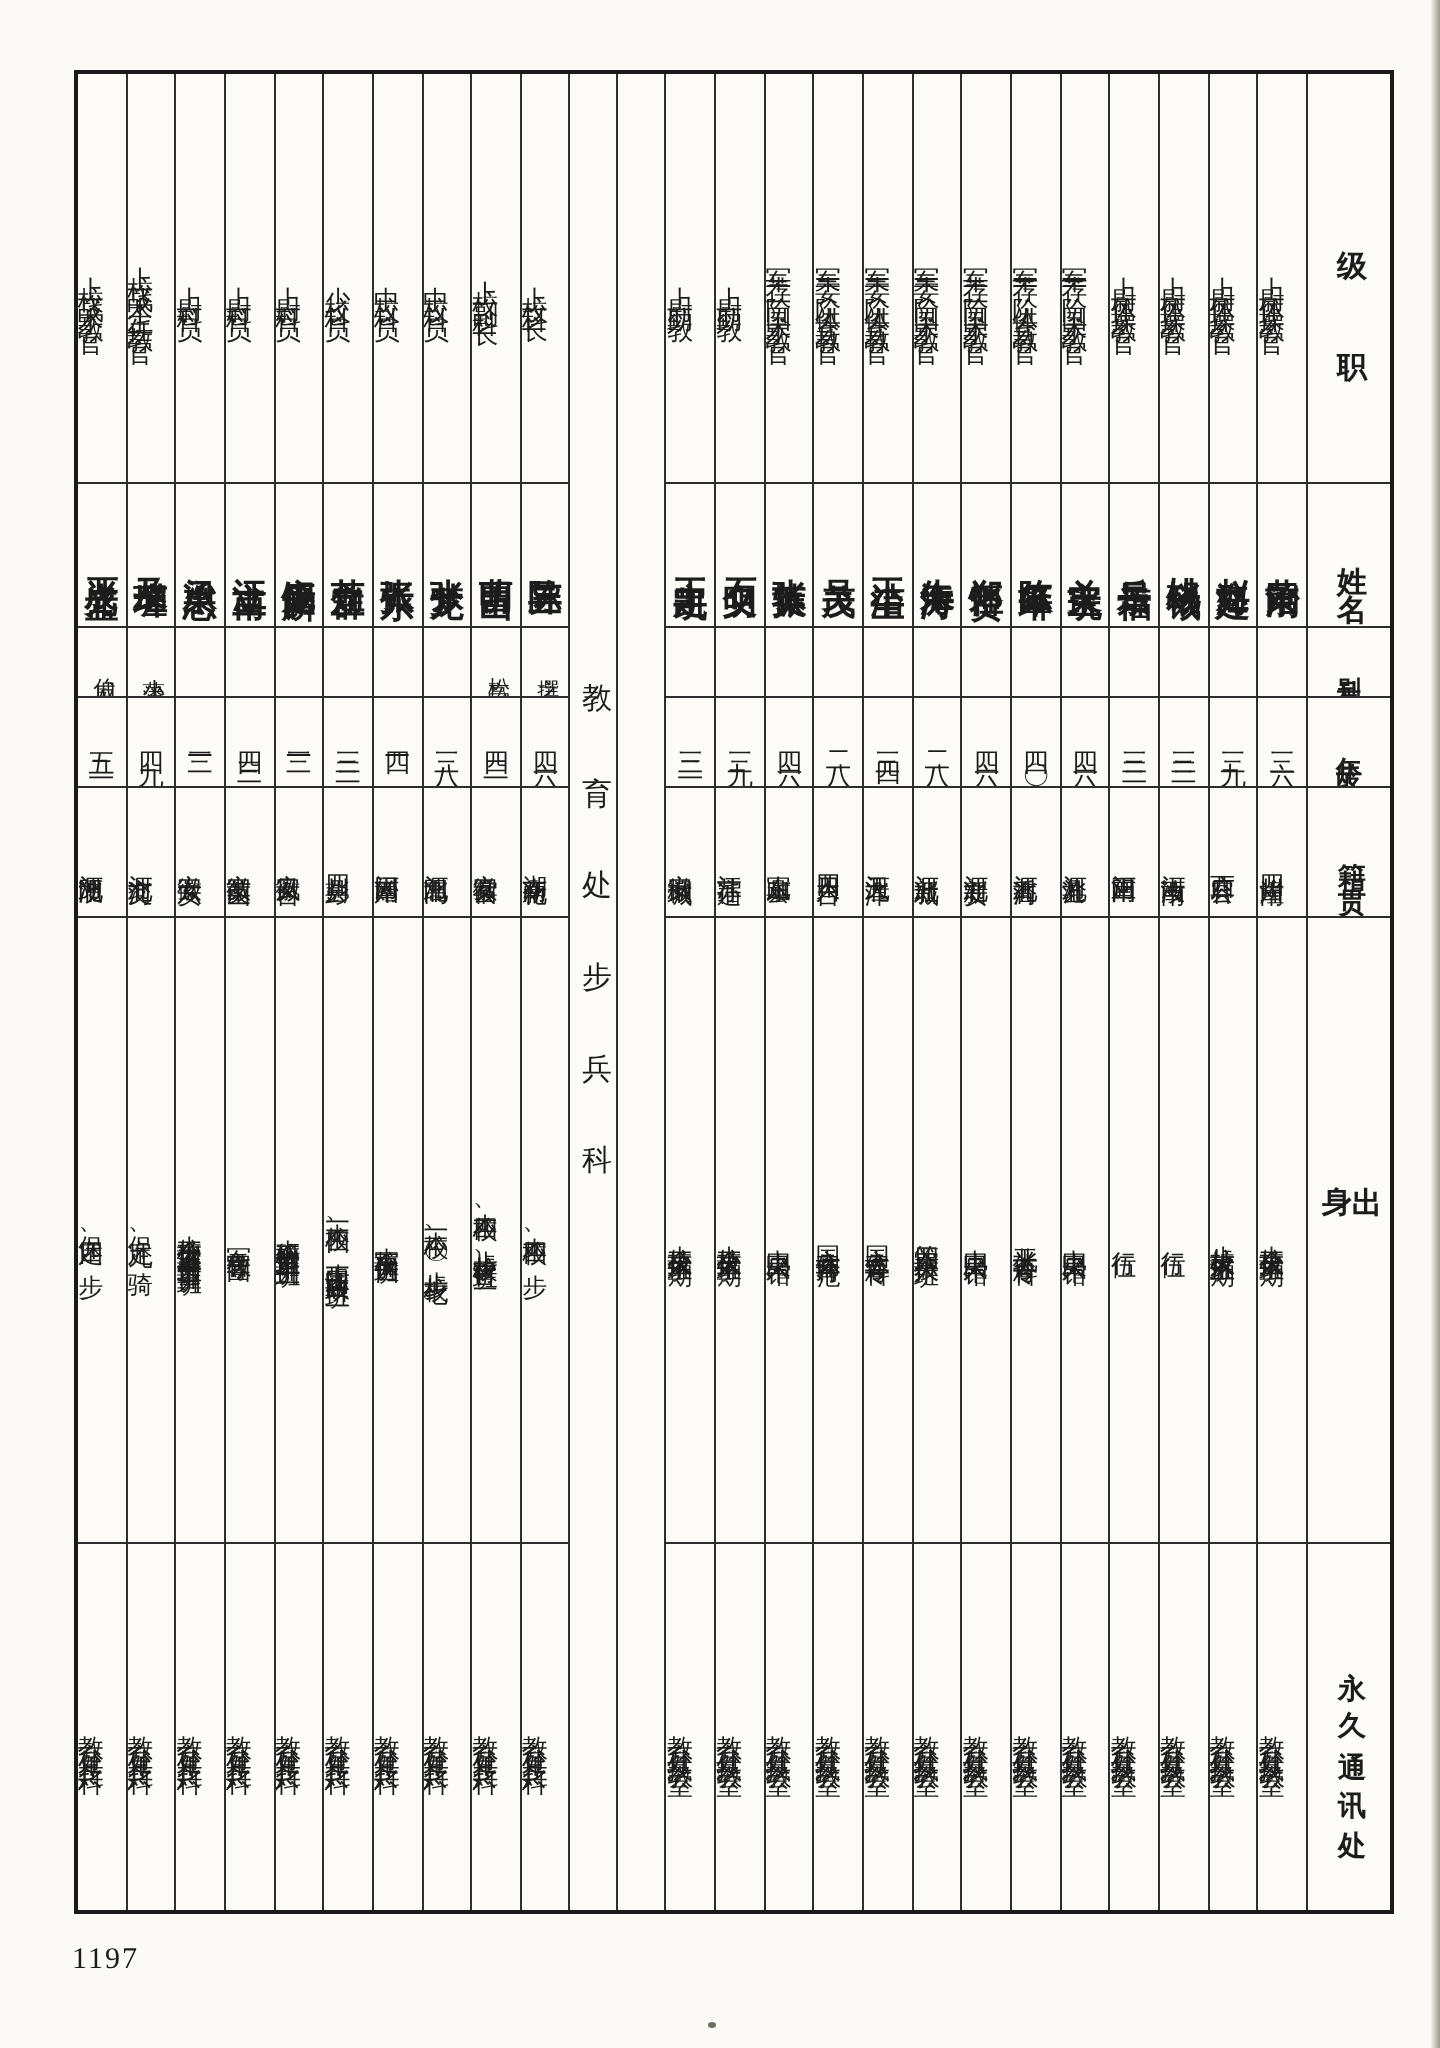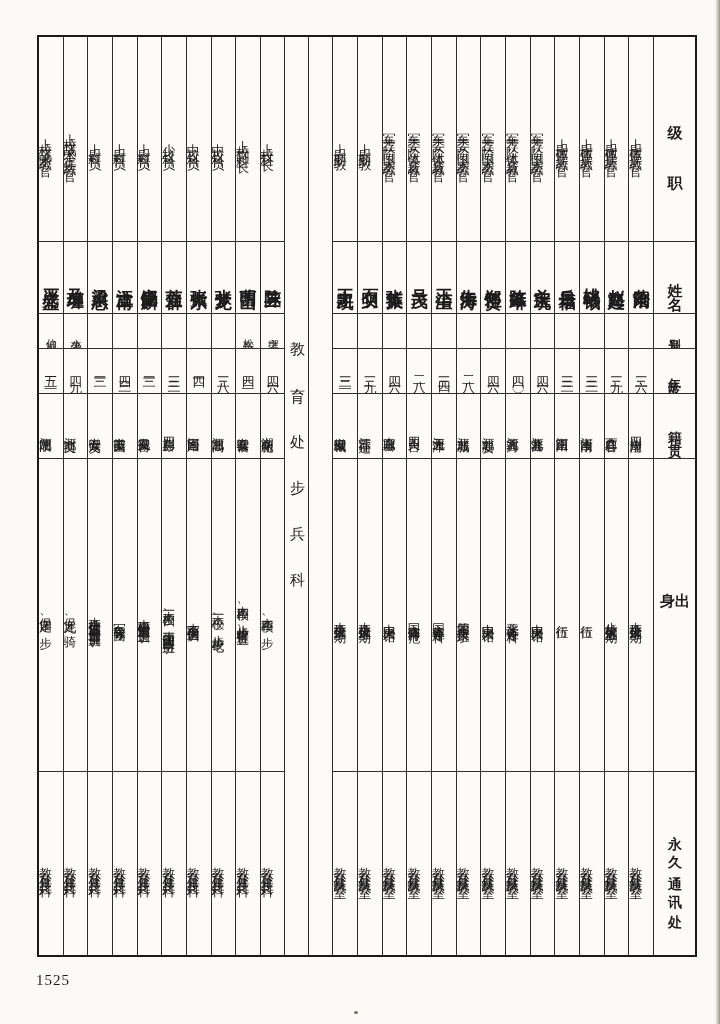--- a/index.html
+++ b/index.html
@@ -671,17 +671,17 @@
         </div>
         <div class="cell c-bg">
           <span class="vtext">保定四、步</span>
         </div>
         <div class="cell c-addr">
           <span class="vtext">教育处步兵科</span>
         </div>
       </div>
     </div>
 
-  <div class="page-number">1525</div>
+  <div class="page-number">1197</div>
 
   <div class="edge-artifact"></div>
   <div class="scan-mark"></div>
 </div>
 
 </body></html>

